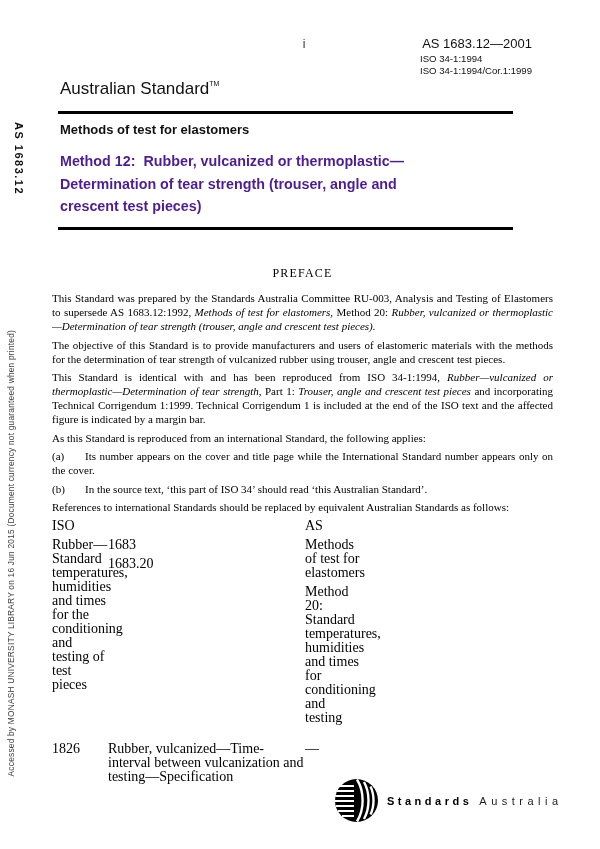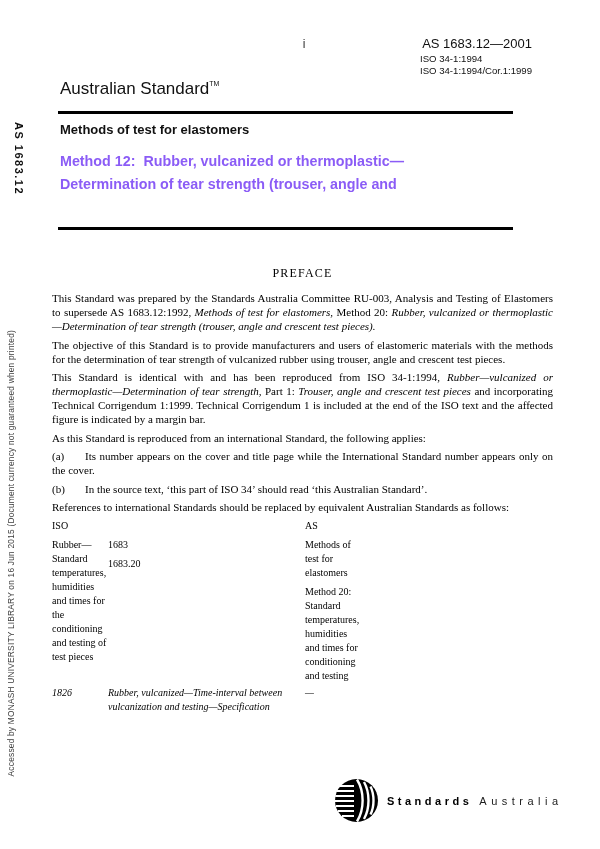--- a/index.html
+++ b/index.html
@@ -45,44 +45,44 @@
   .rule2 { top:227px; }
 
   
   .series-title {
     position:absolute; left:60px; top:122px;
     font-family:"Liberation Sans", sans-serif; font-weight:bold; font-size:13px; color:#111;
   }
   .method-title {
     position:absolute; left:60px; top:150px;
     font-family:"Liberation Sans", sans-serif; font-weight:bold;
-    font-size:14.3px; line-height:22.5px; color:#8b5cf6;
+    font-size:14.3px; line-height:22.5px; color:#4c1d95;
   }
   .method-title div { white-space:pre-wrap; }
 
   
   .content { position:absolute; left:52px; top:266px; width:501px; }
   .preface-h {
     text-align:center; font-size:12px; letter-spacing:1.2px;
     margin:0 0 10px 0; font-weight:normal;
   }
   p.para {
     font-size:11px; line-height:14px; text-align:justify;
     margin:0 0 4.5px 0;
   }
   p.para em { font-style:italic; }
   .item-label { display:inline-block; width:33px; }
 
   
-  .ref-table { margin-top:4px; font-size:10px; line-height:14px; }
+  .ref-table { margin-top:4px; font-size:14px; line-height:14px; }
   .tbl-head, .tbl-row {
     display:grid; grid-template-columns:56px 197px 57px 190px;
   }
   .tbl-head { margin-bottom:5px; }
-  .tbl-row2 { margin-top:3px;font-style:italic; }
+  .tbl-row2 { margin-top:17px; }
   .as-entry2 { margin-top:5px; }
 
   
   .logo { position:absolute; left:334px; top:778px; display:flex; align-items:center; }
   .logo-text { margin-left:8px; font-family:"Liberation Sans", sans-serif; font-size:11px; white-space:nowrap; }
   .logo-w1 { font-weight:bold; letter-spacing:3.5px; color:#000; }
   .logo-w2 { font-weight:normal; letter-spacing:4.5px; margin-left:7px; color:#1c1c1c; }
 </style>
 </head>
 <body>
@@ -100,20 +100,21 @@
   </div>
 
   <div class="brand"><span>Australian Standard</span><sup>TM</sup></div>
 
   <div class="rule rule1"></div>
 
   <div class="series-title">Methods of test for elastomers</div>
   <div class="method-title">
     <div>Method 12:  Rubber, vulcanized or thermoplastic—</div>
     <div>Determination of tear strength (trouser, angle and</div>
+    <div>crescent test pieces)</div>
   </div>
 
   <div class="rule rule2"></div>
 
   <div class="content">
     <h3 class="preface-h">PREFACE</h3>
 
     <p class="para"><span>This Standard was prepared by the Standards Australia Committee RU-003, Analysis and Testing of Elastomers to supersede AS 1683.12:1992, </span><em>Methods of test for elastomers,</em><span> Method 20: </span><em>Rubber, vulcanized or thermoplastic—Determination of tear strength (trouser, angle and crescent test pieces).</em></p>
     <p class="para">The objective of this Standard is to provide manufacturers and users of elastomeric materials with the methods for the determination of tear strength of vulcanized rubber using trouser, angle and crescent test pieces.</p>
     <p class="para"><span>This Standard is identical with and has been reproduced from ISO 34-1:1994, </span><em>Rubber—vulcanized or thermoplastic—Determination of tear strength,</em><span> Part 1: </span><em>Trouser, angle and crescent test pieces</em><span> and incorporating Technical Corrigendum 1:1999. Technical Corrigendum 1 is included at the end of the ISO text and the affected figure is indicated by a margin bar.</span></p>

